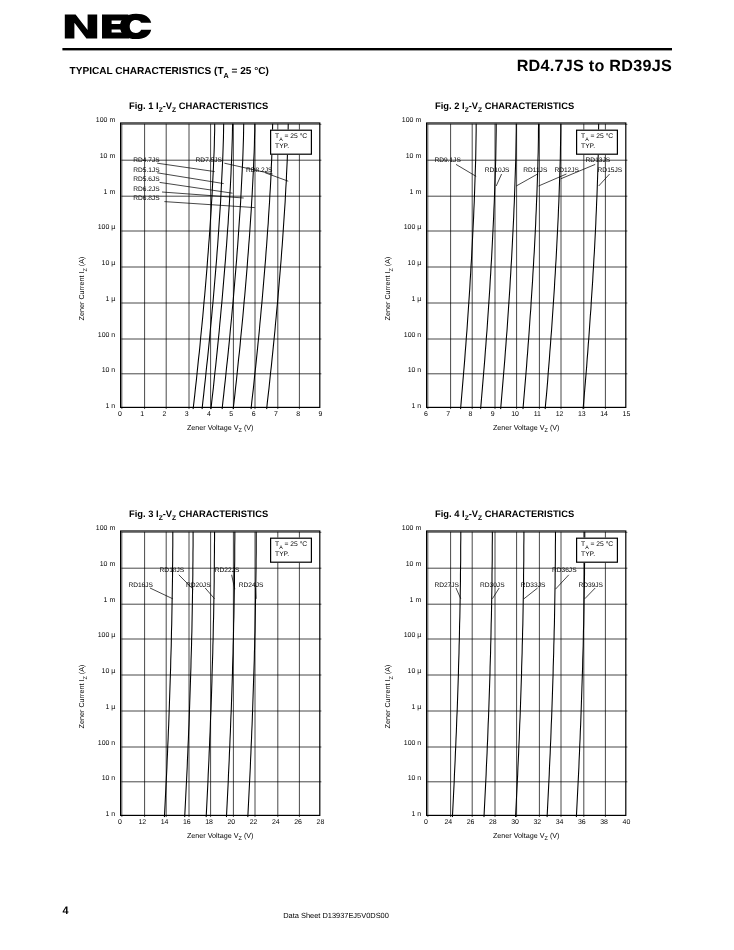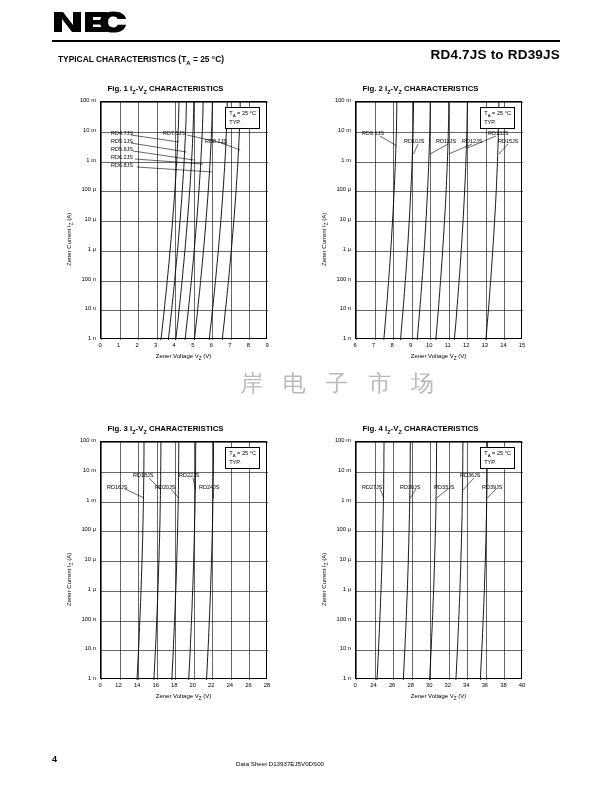--- a/index.html
+++ b/index.html
@@ -57,21 +57,20 @@
       </g>
     </svg>
   </div>
   <div class="part-title">RD4.7JS to RD39JS</div>
   <div class="hdr-rule"></div>
 
   <div class="typ-title">
     <span>TYPICAL CHARACTERISTICS (T<sub style="font-size:6px">A</sub> = 25 °C)</span>
   </div>
 
-  <div class="wm">岸 电 子 市 场</div>
 
   <div id="fig1" class="fig" style="left:60px;top:84px;">
       <div class="fig-cap" style="width:211px;">Fig. 1  I<sub style="font-size:5.6px">Z</sub>-V<sub style="font-size:5.6px">Z</sub> CHARACTERISTICS</div>
       <div class="plot-wrap" style="width:211px;height:268px;">
         <div class="ylab" style="left:6px;top:165px;">Zener Current I<sub style="font-size:4.6px">Z</sub> (A)</div>
         <div class="ytick" style="left:0px;width:36px;top:-3.5px;">100 m</div>
         <div class="ytick" style="left:0px;width:36px;top:26.25px;">10 m</div>
         <div class="ytick" style="left:0px;width:36px;top:56px;">1 m</div>
         <div class="ytick" style="left:0px;width:36px;top:85.75px;">100 µ</div>
         <div class="ytick" style="left:0px;width:36px;top:115.5px;">10 µ</div>

